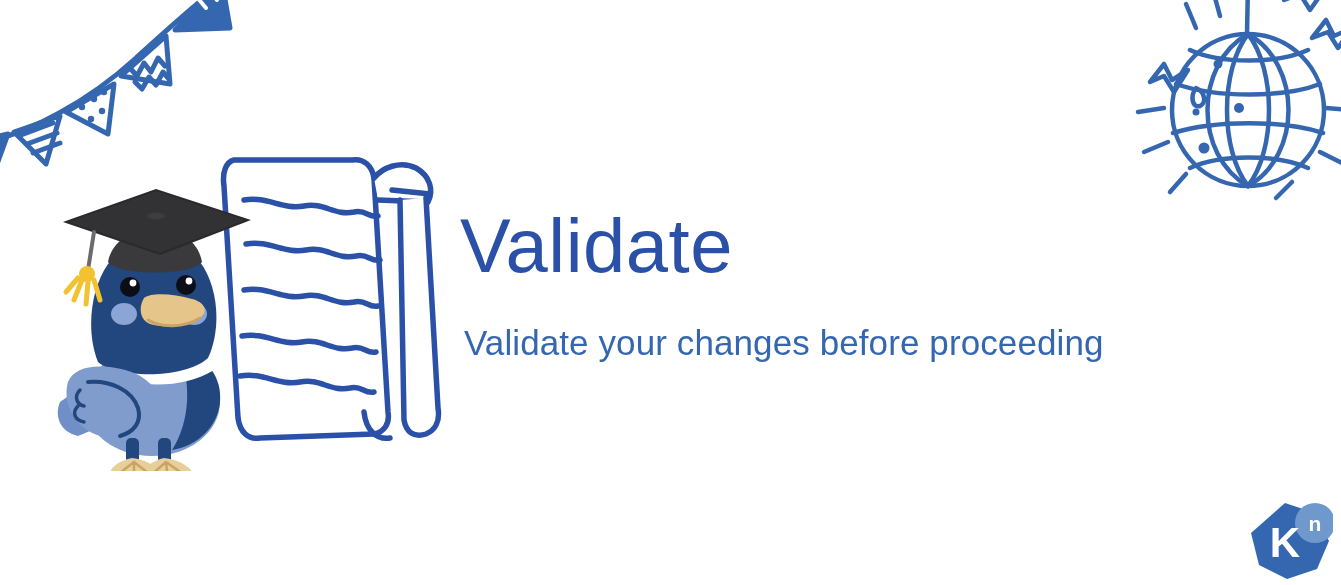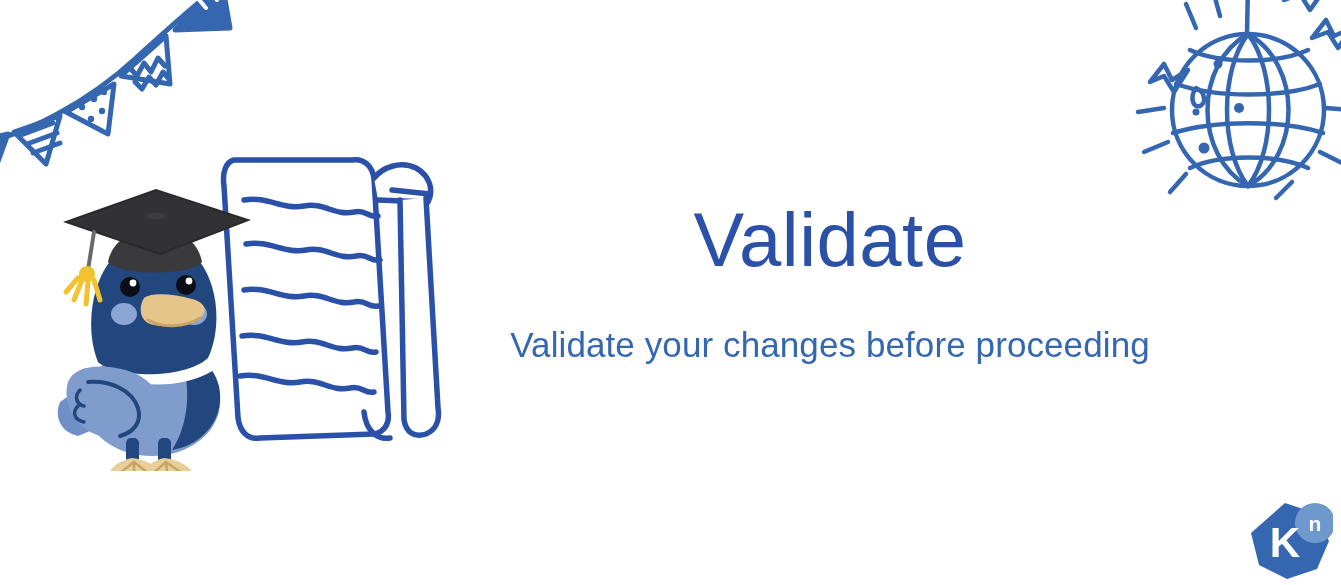--- a/index.html
+++ b/index.html
@@ -46,36 +46,36 @@
     left: 52px;
     top: 186px;
     width: 205px;
     height: 285px;
   }
 
   
   #text-block {
     position: absolute;
     left: 460px;
-    top: 200px;
+    top: 206px;
     width: 740px;
-    text-align: center;
+    text-align: left;
   }
   #page-title {
     margin: 0;
     font-family: "Liberation Sans", sans-serif;
     font-size: 76px;
     font-weight: 300;
     line-height: 1.05;
     letter-spacing: 0.5px;
     color: #2a51a7;
     white-space: nowrap;
   }
   #page-subtitle {
-    margin: 12px;
+    margin: 4px;
     padding-top: 32px;
     font-family: "Liberation Sans", sans-serif;
     font-size: 35px;
     font-weight: 300;
     line-height: 1.2;
     letter-spacing: 0.1px;
     color: #3567b0;
     white-space: nowrap;
   }
 

